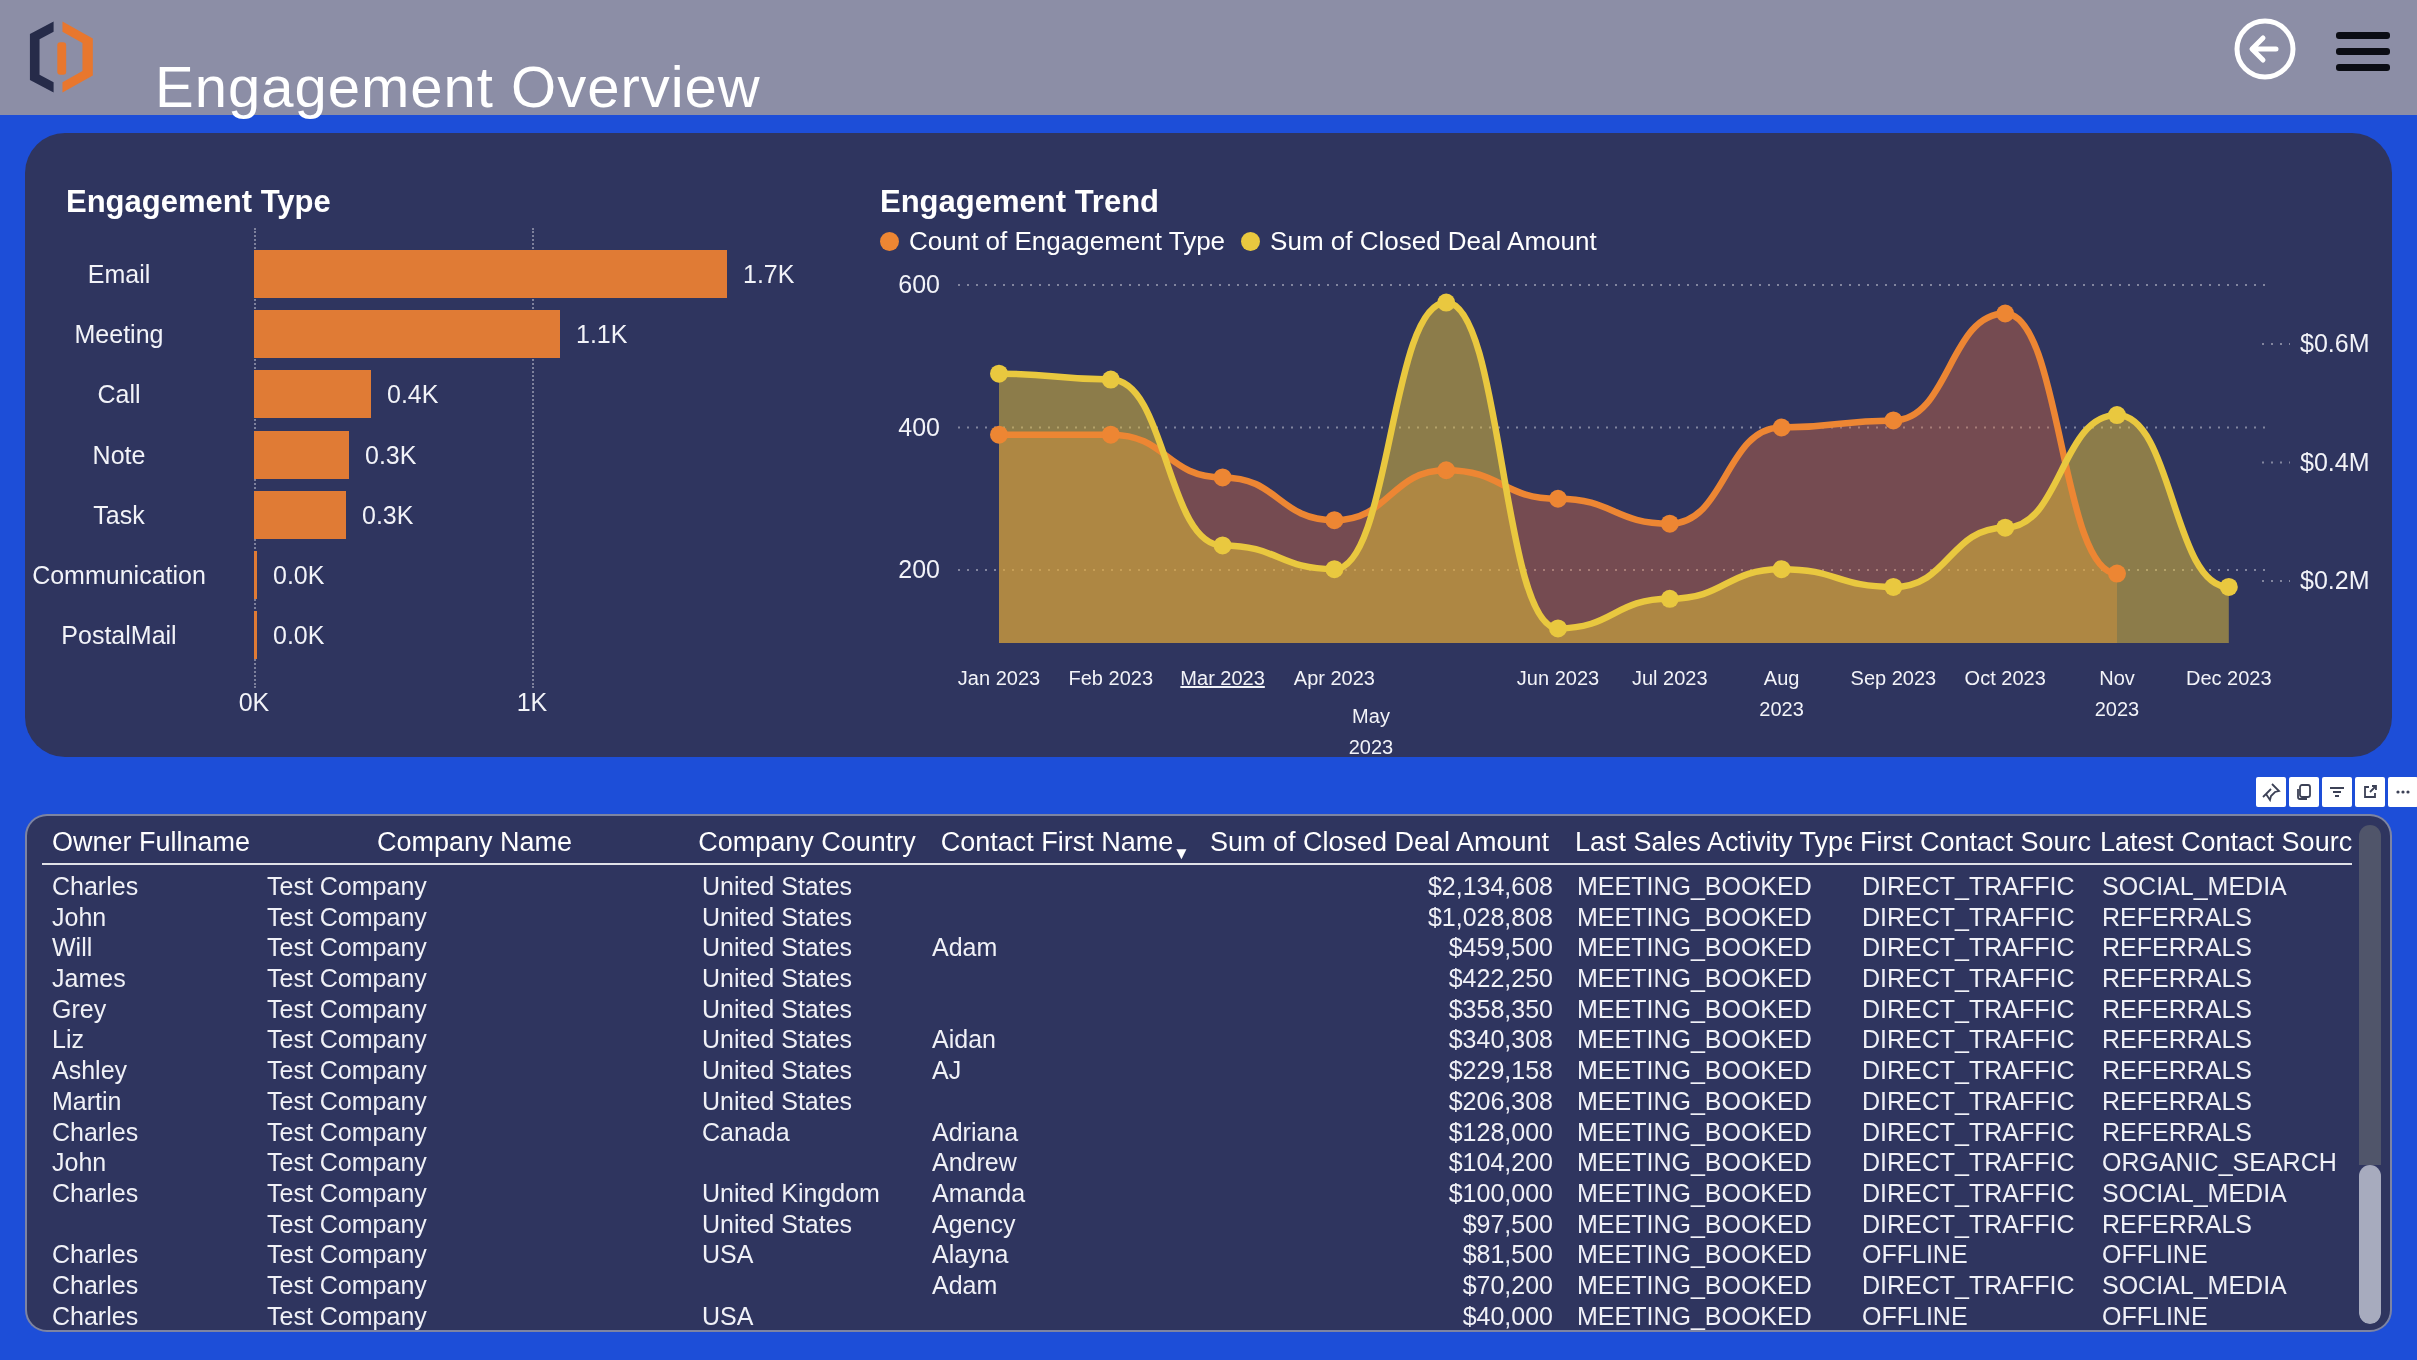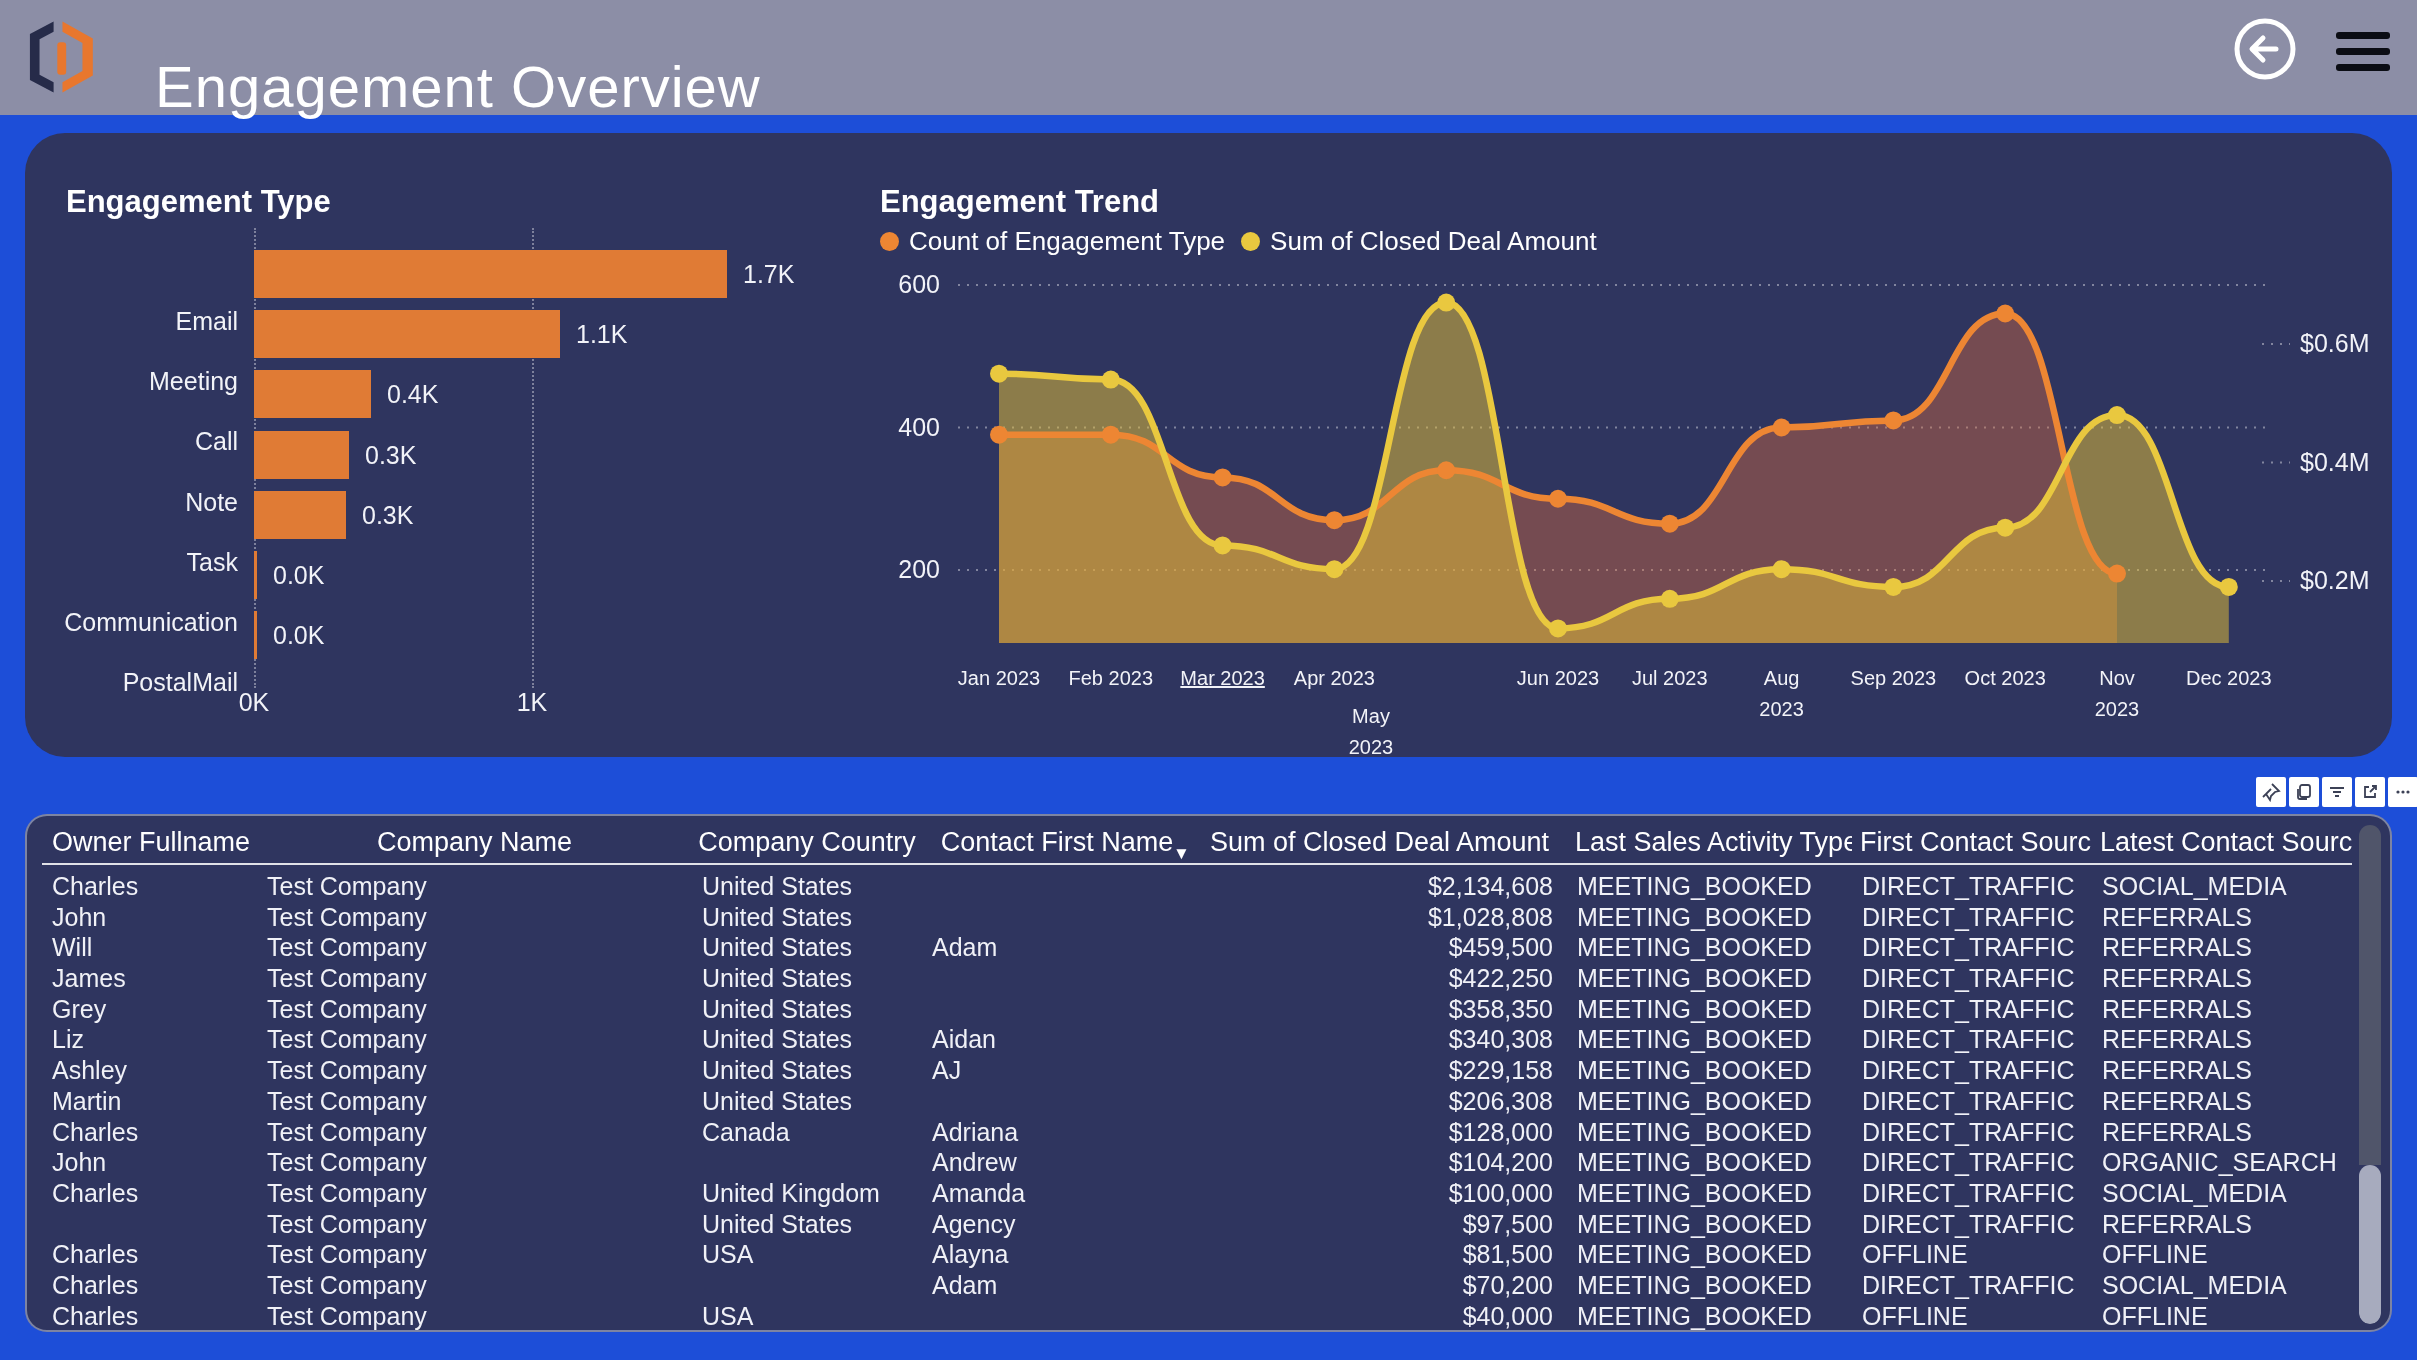--- a/index.html
+++ b/index.html
@@ -17,21 +17,21 @@
 
   
   .panel{position:absolute;background:#2F355F;}
   .charts-panel{left:25px;top:133px;width:2367px;height:624px;border-radius:40px;}
   .table-panel{left:25px;top:814px;width:2367px;height:518px;border-radius:22px;
                border:2px solid rgba(190,196,216,0.55);box-sizing:border-box;overflow:hidden;}
 
   .panel-title{position:absolute;font-size:31px;font-weight:700;color:#FFFFFF;}
 
   
-  .bar-cat{position:absolute;left:0;width:238px;text-align:right;font-size:25px;color:#F2F3F8;height:32px;line-height:32px;margin-top:47px;}
+  .bar-cat{position:absolute;left:0;width:238px;text-align:center;font-size:25px;color:#F2F3F8;height:32px;line-height:32px;}
   .bar{position:absolute;background:#E07B35;}
   .bar-val{position:absolute;font-size:25px;color:#F2F3F8;height:32px;line-height:32px;}
   .vgrid{position:absolute;width:0;border-left:2px dotted rgba(255,255,255,0.38);}
   .btick{position:absolute;font-size:25px;color:#F2F3F8;width:80px;text-align:center;}
 
   
   .legend{position:absolute;left:880px;top:226px;display:flex;gap:16px;align-items:center;}
   .legend-item{display:flex;align-items:center;gap:10px;cursor:pointer;}
   .legend-dot{width:19px;height:19px;border-radius:50%;}
   .legend-label{font-size:26px;color:#FFFFFF;}

